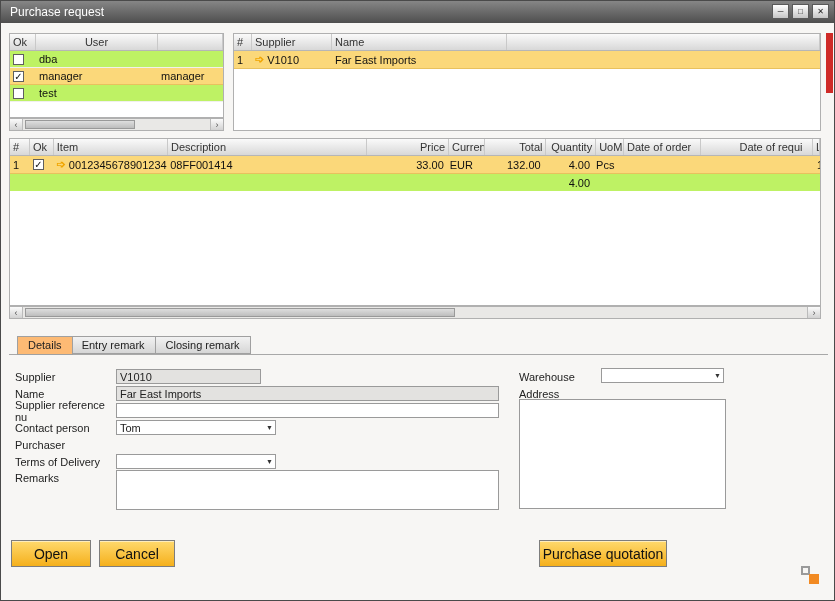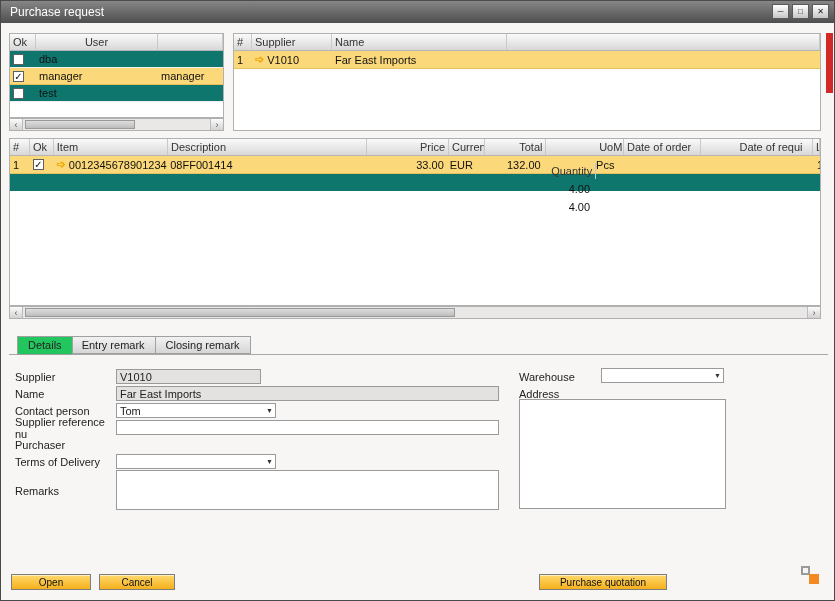--- a/index.html
+++ b/index.html
@@ -25,21 +25,21 @@
     display:flex; align-items:center; justify-content:center; cursor:pointer;
   }
 
   
   .grid { position:absolute; background:#fff; border:1px solid #b0b0b0; overflow:hidden; }
   .ghead {
     display:flex; height:17px; font-size:11px; color:#333;
     background:linear-gradient(#fafafa,#d8d8d8); border-bottom:1px solid #b6b6b6;
   }
   .ghead .c { border-right:1px solid #c9c9c9; }
-  .grow { display:flex; height:17px; font-size:11px; color:#111; border-bottom:1px solid #f0f0ee; background:#0f766e; }
+  .grow { display:flex; height:17px; font-size:11px; color:#111; border-bottom:1px solid #f0f0ee; background:#bef264; }
   .grow.sel { background:#fbd87a; border-bottom:1px solid #e8c15e; }
   .c { display:flex; align-items:center; padding:0 3px; height:100%; overflow:hidden; white-space:nowrap; }
   .cC { justify-content:center; }
   .cR { justify-content:flex-end; }
 
   .cb {
     width:11px; height:11px; background:#fff; border:1px solid #5f5f5f;
     font-size:10px; line-height:9px; display:flex; align-items:center; justify-content:center;
     color:#111; cursor:pointer;
   }
@@ -62,21 +62,21 @@
 
   
   #items-grid { left:8px; top:137px; width:812px; height:168px; }
   .i-num { width:20px; }
   .i-ok { width:24px; }
   .i-item { width:115px; }
   .i-desc { width:200px; }
   .i-price { width:83px; }
   .i-curr { width:36px; }
   .i-total { width:62px; }
-  .i-qty { width:50px;margin-top:24px; }
+  .i-qty { width:50px; }
   .i-uom { width:28px; }
   .i-do { width:77px; }
   .i-dr { width:77px;margin-left:36px; }
   .i-lead { flex:1; padding-left:8px; }
 
   
   .hscroll {
     position:absolute; height:13px; background:#e9e8e6; border:1px solid #b0b0b0;
     display:flex; align-items:center;
   }
@@ -92,30 +92,30 @@
   #items-scroll { left:8px; top:305px; width:812px; }
   #items-scroll .sthumb { width:430px; }
 
   
   #tabs { position:absolute; left:16px; top:335px; display:flex; z-index:2; }
   .tab {
     height:18px; padding:2px 10px 0 10px; font-size:11px; color:#222; cursor:pointer;
     background:linear-gradient(#f2f2f2,#d6d6d6); border:1px solid #a0a0a0; border-left:none;
   }
   .tab:first-child { border-left:1px solid #a0a0a0; }
-  .tab.active { height:19px; background:#22c55e; border-left:1px solid #a0a0a0; margin-right:-1px; position:relative; z-index:3; }
+  .tab.active { height:19px; background:#fdba74; border-left:1px solid #a0a0a0; margin-right:-1px; position:relative; z-index:3; }
 
   
   #bottom-panel {
     position:absolute; left:8px; top:353px; width:819px; height:192px;
     border-top:1px solid #a8a8a8;
   }
   #form-left { position:absolute; left:6px; top:13px; width:496px; }
   .frow { display:flex; align-items:center; height:17px; font-size:11px; color:#222; }
-  .frow.top { align-items:center; height:auto; }
+  .frow.top { align-items:flex-start; height:auto; }
   .flabel { width:101px; flex:none; }
   .ro {
     background:#e3e2e0; border:1px solid #9a9a9a; height:15px;
     display:flex; align-items:center; padding:0 3px; font-size:11px; color:#222;
   }
   .combo {
     position:relative; background:#fff; border:1px solid #9a9a9a; height:15px;
     display:flex; align-items:center; padding:0 14px 0 3px; font-size:11px; cursor:pointer;
   }
   .combo .arr { position:absolute; right:2px; top:3px; font-size:7px; color:#333; }
@@ -125,21 +125,21 @@
   .w145 { width:145px; } .w160 { width:160px; } .w383 { width:383px; }
 
   #wh-label { position:absolute; left:510px; top:16px; font-size:11px; color:#222; }
   #wh-combo { position:absolute; left:592px; top:13px; width:123px; }
   #addr-label { position:absolute; left:510px; top:33px; font-size:11px; color:#222;text-align:right; }
   #addr-ta { position:absolute; left:510px; top:44px; width:207px; height:110px; }
   #remarks-ta { width:383px; height:40px; }
 
   
   .gbtn {
-    position:absolute; top:573px; height:16px; font-size:10px; color:#111; cursor:pointer;
+    position:absolute; top:539px; height:27px; font-size:14px; color:#111; cursor:pointer;
     background:linear-gradient(#ffd96d,#f5b01c); border:1px solid #7d7d7d;
     box-shadow:inset 0 1px 0 rgba(255,255,255,0.55); font-family:inherit;
   }
   #btn-open { left:10px; width:80px; }
   #btn-cancel { left:98px; width:76px; }
   #btn-create-po { left:200px; width:150px; }
   #btn-create-draft { left:368px; width:153px; }
   #btn-quotation { left:538px; width:128px; }
 
   
@@ -288,31 +288,31 @@
     <div id="form-left">
       <div class="frow">
         <span class="flabel">Supplier</span>
         <div class="ro w145">V1010</div>
       </div>
       <div class="frow">
         <span class="flabel">Name</span>
         <div class="ro w383">Far East Imports</div>
       </div>
       <div class="frow">
+        <span class="flabel">Supplier reference nu</span>
+        <input class="ti w383" value="" style="">
+      </div>
+      <div class="frow">
         <span class="flabel">Contact person</span>
         <div class="combo w160">
           <span>Tom</span>
           <span class="arr">▼</span>
         </div>
       </div>
       <div class="frow">
-        <span class="flabel">Supplier reference nu</span>
-        <input class="ti w383" value="" style="">
-      </div>
-      <div class="frow">
         <span class="flabel">Purchaser</span>
       </div>
       <div class="frow">
         <span class="flabel">Terms of Delivery</span>
         <div class="combo w160">
           <span></span>
           <span class="arr">▼</span>
         </div>
       </div>
       <div class="frow top">

